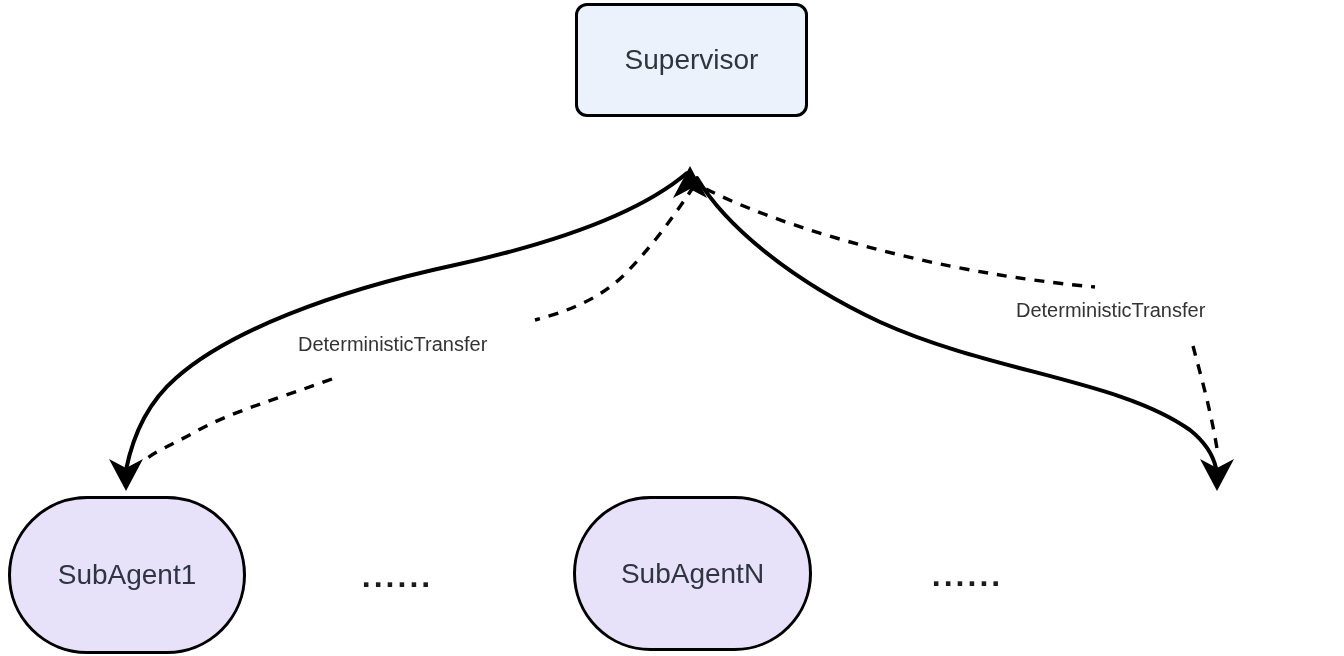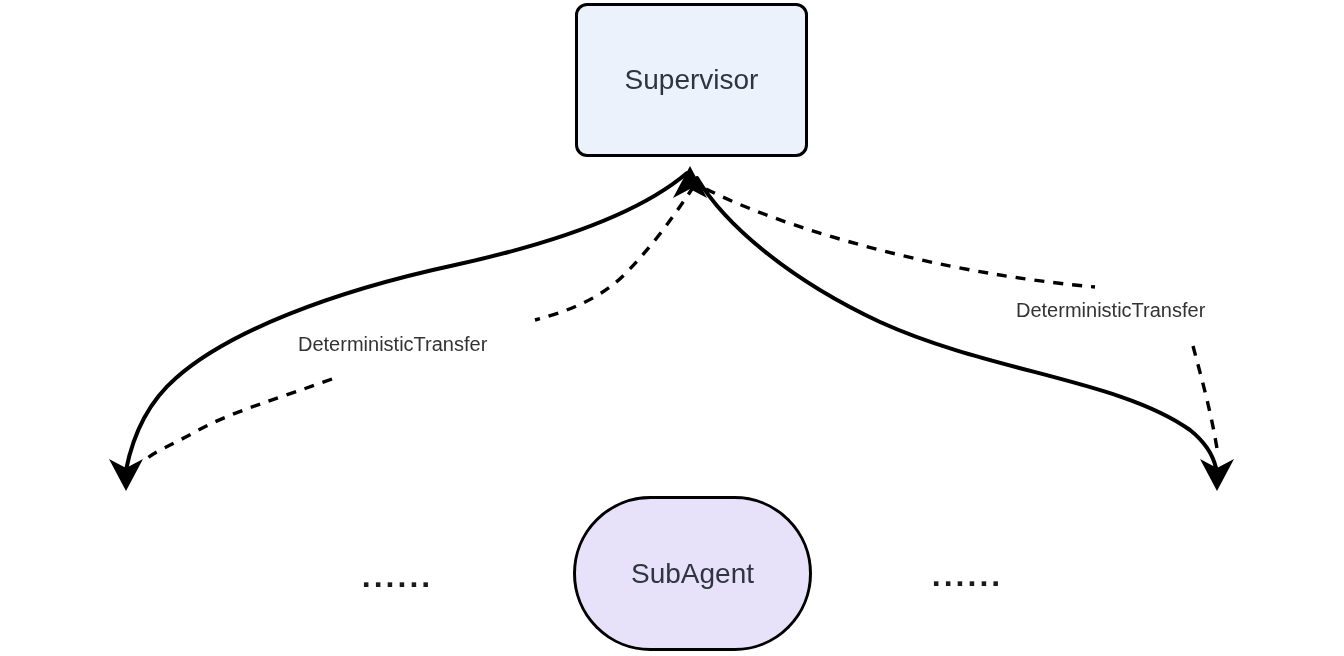--- a/index.html
+++ b/index.html
@@ -44,21 +44,21 @@
     display: flex;
     align-items: center;
     justify-content: center;
     border: 3.6px solid var(--stroke);
     color: var(--node_text);
     font-size: 28px;
     text-align: center;
   }
   .supervisor {
     left: 575px; top: 3px;
-    width: 233px; height: 154px;
+    width: 233px; height: 114px;
     border-radius: 12px;
     background: var(--supervisor_fill);
   }
   .subagent {
     border-radius: 80px;
     background: var(--subagent_fill);
   }
   .sa-1 { left: 8px;    top: 496px; width: 238px; height: 158px; }
   .sa-mid { left: 573px; top: 496px; width: 239px; height: 155px; }
   .sa-n { left: 1100px; top: 494px; width: 237px; height: 160px; }
@@ -99,23 +99,26 @@
 
     <polygon points="690,166 707,198 690,189 673,198"></polygon>
     <polygon points="126,491 109,459 126,468 143,459"></polygon>
     <polygon points="1217,491 1200,459 1217,468 1234,459"></polygon>
   </svg>
 
   <div class="node supervisor">
     <span>Supervisor</span>
   </div>
 
+  <div class="node subagent sa-1">
+    <span>SubAgent1</span>
+  </div>
 
   <div class="node subagent sa-mid">
-    <span>SubAgent</span>
+    <span>SubAgentN</span>
   </div>
 
 
   <div class="dots dots-left">......</div>
   <div class="dots dots-right">......</div>
 
   <div class="edge-label label-left">DeterministicTransfer</div>
   <div class="edge-label label-right">DeterministicTransfer</div>
 
 </div>

